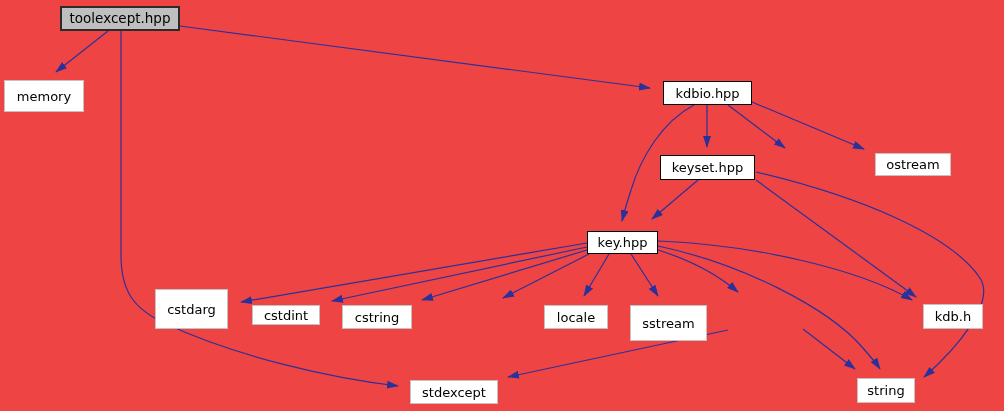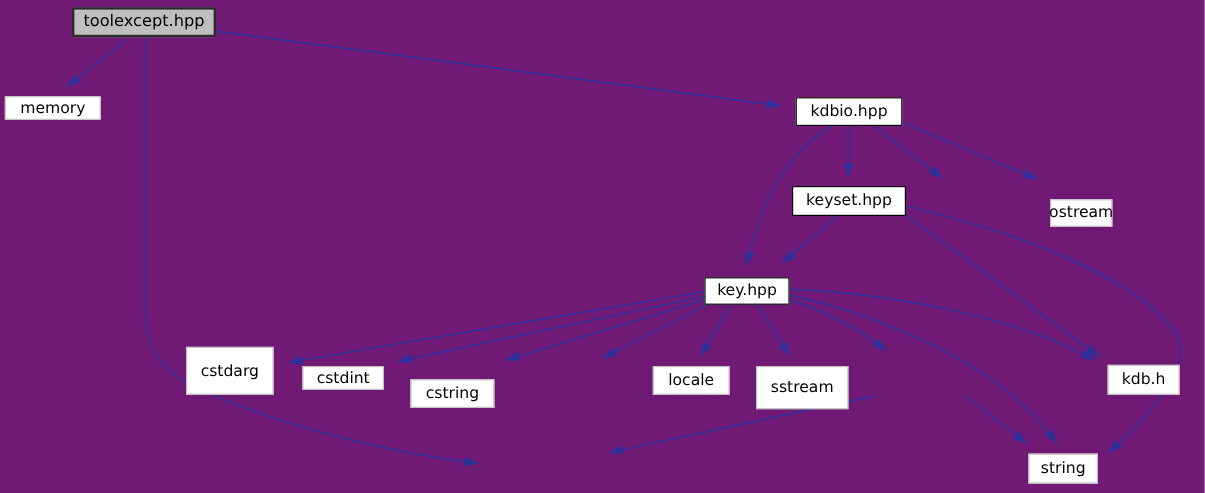--- a/index.html
+++ b/index.html
@@ -1,17 +1,17 @@
 <!DOCTYPE html>
 <html><head>
 <meta charset="utf-8">
 <style>
   html,body{margin:0;padding:0;background:#ffffff;}
   #canvas{
-    position:relative;width:1004px;height:411px;background:#701a75;overflow:hidden;
+    position:relative;width:1004px;height:411px;background:#ef4444;overflow:hidden;
     font-family:"DejaVu Sans","Liberation Sans",sans-serif;
   }
   #edge-layer{position:absolute;left:0;top:0;width:1004px;height:411px;}
   .edge{fill:none;stroke:#2a319b;stroke-width:1.2px;}
   .node{
     position:absolute;box-sizing:border-box;display:flex;align-items:center;justify-content:center;
     background:#ffffff;border:1px solid #c2c2c2;color:#000000;font-size:13px;line-height:1;
     white-space:nowrap;z-index:2;
   }
   .node.linked{border:1.4px solid #000000;}
@@ -45,26 +45,27 @@
     <path class="edge" marker-end="url(#arrow)" d="M609,254 L584,296"></path>
     <path class="edge" marker-end="url(#arrow)" d="M631,254 L658,296"></path>
     <path class="edge" marker-end="url(#arrow)" d="M658,250 C690,260 718,275 738,292"></path>
     <path class="edge" marker-end="url(#arrow)" d="M658,241 C758,245 860,270 912,300"></path>
     <path class="edge" marker-end="url(#arrow)" d="M658,246 C743,264 828,308 862,347 C870,356 876,363 880,369"></path>
     <path class="edge" marker-end="url(#arrow)" d="M728,330 L508,377"></path>
     <path class="edge" marker-end="url(#arrow)" d="M803,329 L855,369"></path>
   </svg>
 
   <div class="node root" style="left:60px;top:6px;width:120px;height:25px">toolexcept.hpp</div>
-  <div class="node leaf" style="left:4px;top:80px;width:80px;height:20px">memory</div>
+  <div class="node leaf" style="left:4px;top:80px;width:80px;height:32px">memory</div>
   <div class="node linked" style="left:660px;top:155px;width:95px;height:25px">keyset.hpp</div>
   <div class="node linked" style="left:663px;top:81px;width:89px;height:24px">kdbio.hpp</div>
-  <div class="node leaf" style="left:875px;top:166px;width:52px;height:23px">ostream</div>
+  <div class="node leaf" style="left:875px;top:153px;width:76px;height:23px">ostream</div>
   <div class="node linked" style="left:587px;top:231px;width:71px;height:23px">key.hpp</div>
   <div class="node leaf" style="left:155px;top:289px;width:73px;height:40px">cstdarg</div>
   <div class="node leaf" style="left:252px;top:305px;width:68px;height:20px">cstdint</div>
-  <div class="node leaf" style="left:342px;top:316px;width:70px;height:24px">cstring</div>
+  <div class="node leaf" style="left:342px;top:305px;width:70px;height:24px">cstring</div>
   <div class="node leaf" style="left:544px;top:305px;width:64px;height:24px">locale</div>
   <div class="node leaf" style="left:630px;top:305px;width:77px;height:36px">sstream</div>
   <div class="node leaf" style="left:923px;top:304px;width:60px;height:25px">kdb.h</div>
+  <div class="node leaf" style="left:410px;top:380px;width:88px;height:24px">stdexcept</div>
   <div class="node leaf" style="left:857px;top:378px;width:58px;height:25px">string</div>
 
 </div>
 
 </body></html>

